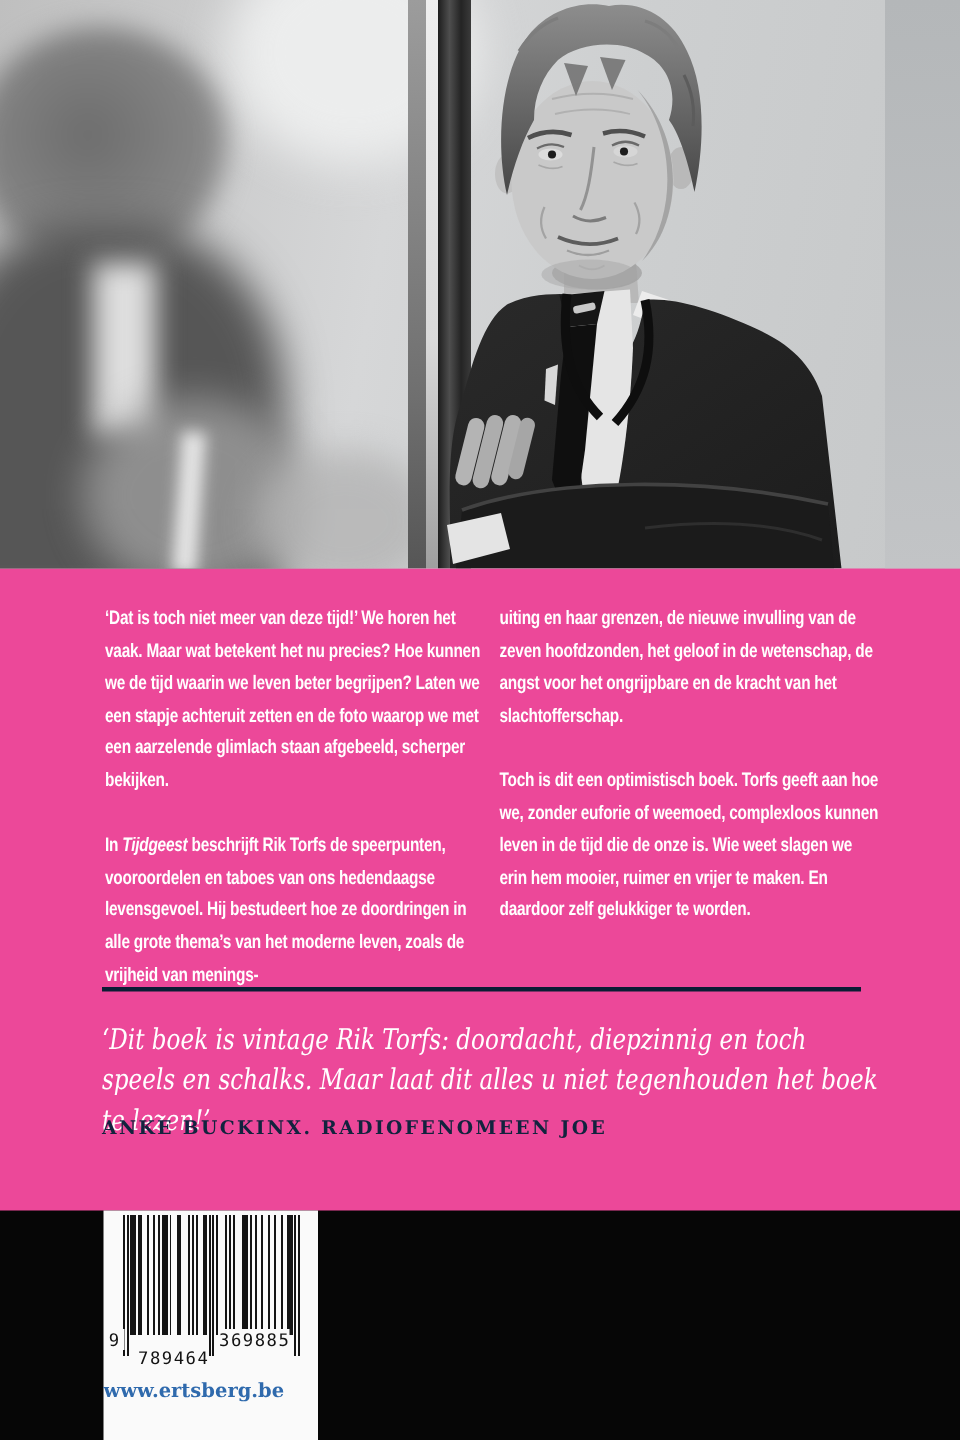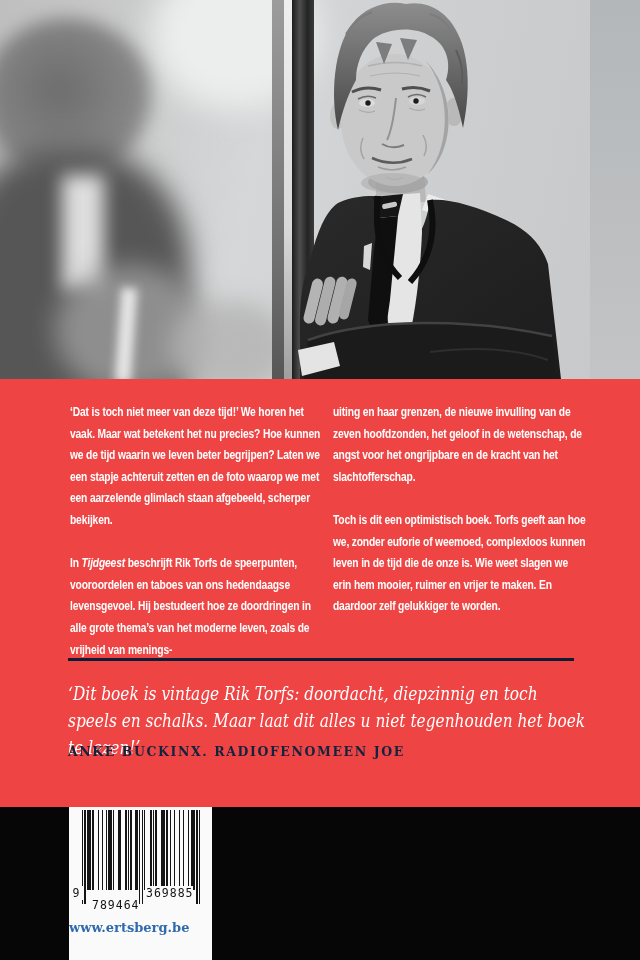--- a/index.html
+++ b/index.html
@@ -1,17 +1,17 @@
 <!DOCTYPE html>
 <html><head>
 <meta charset="utf-8">
 <style>
   html,body{margin:0;padding:0;background:#333;}
   #cover{position:relative;width:640px;height:960px;overflow:hidden;
-         background:#ef4444;font-family:"Liberation Sans",sans-serif;text-decoration:underline;}
+         background:#ec4899;font-family:"Liberation Sans",sans-serif;text-decoration:underline;}
   
   #photo{position:absolute;left:0;top:0;width:640px;height:379px;overflow:hidden;
          background:linear-gradient(100deg,#bfbfbf,#d6d7d8 40%,#cdcfd0 62%,#c6c8c9);}
   .ref{position:absolute;}
   #refHead{left:-18px;top:18px;width:170px;height:160px;border-radius:50%;
            background:radial-gradient(circle at 45% 45%,#6d6d6d,#8a8a8a 70%,transparent 75%);filter:blur(9px);}
   #refBody{left:-40px;top:150px;width:230px;height:260px;border-radius:40% 45% 0 0;
            background:#565656;filter:blur(14px);}
   #refShirt{left:62px;top:175px;width:42px;height:115px;background:#dedede;filter:blur(9px);}
   #refStripe{left:118px;top:288px;width:16px;height:95px;background:#e6e6e6;filter:blur(5px);transform:rotate(4deg);}

